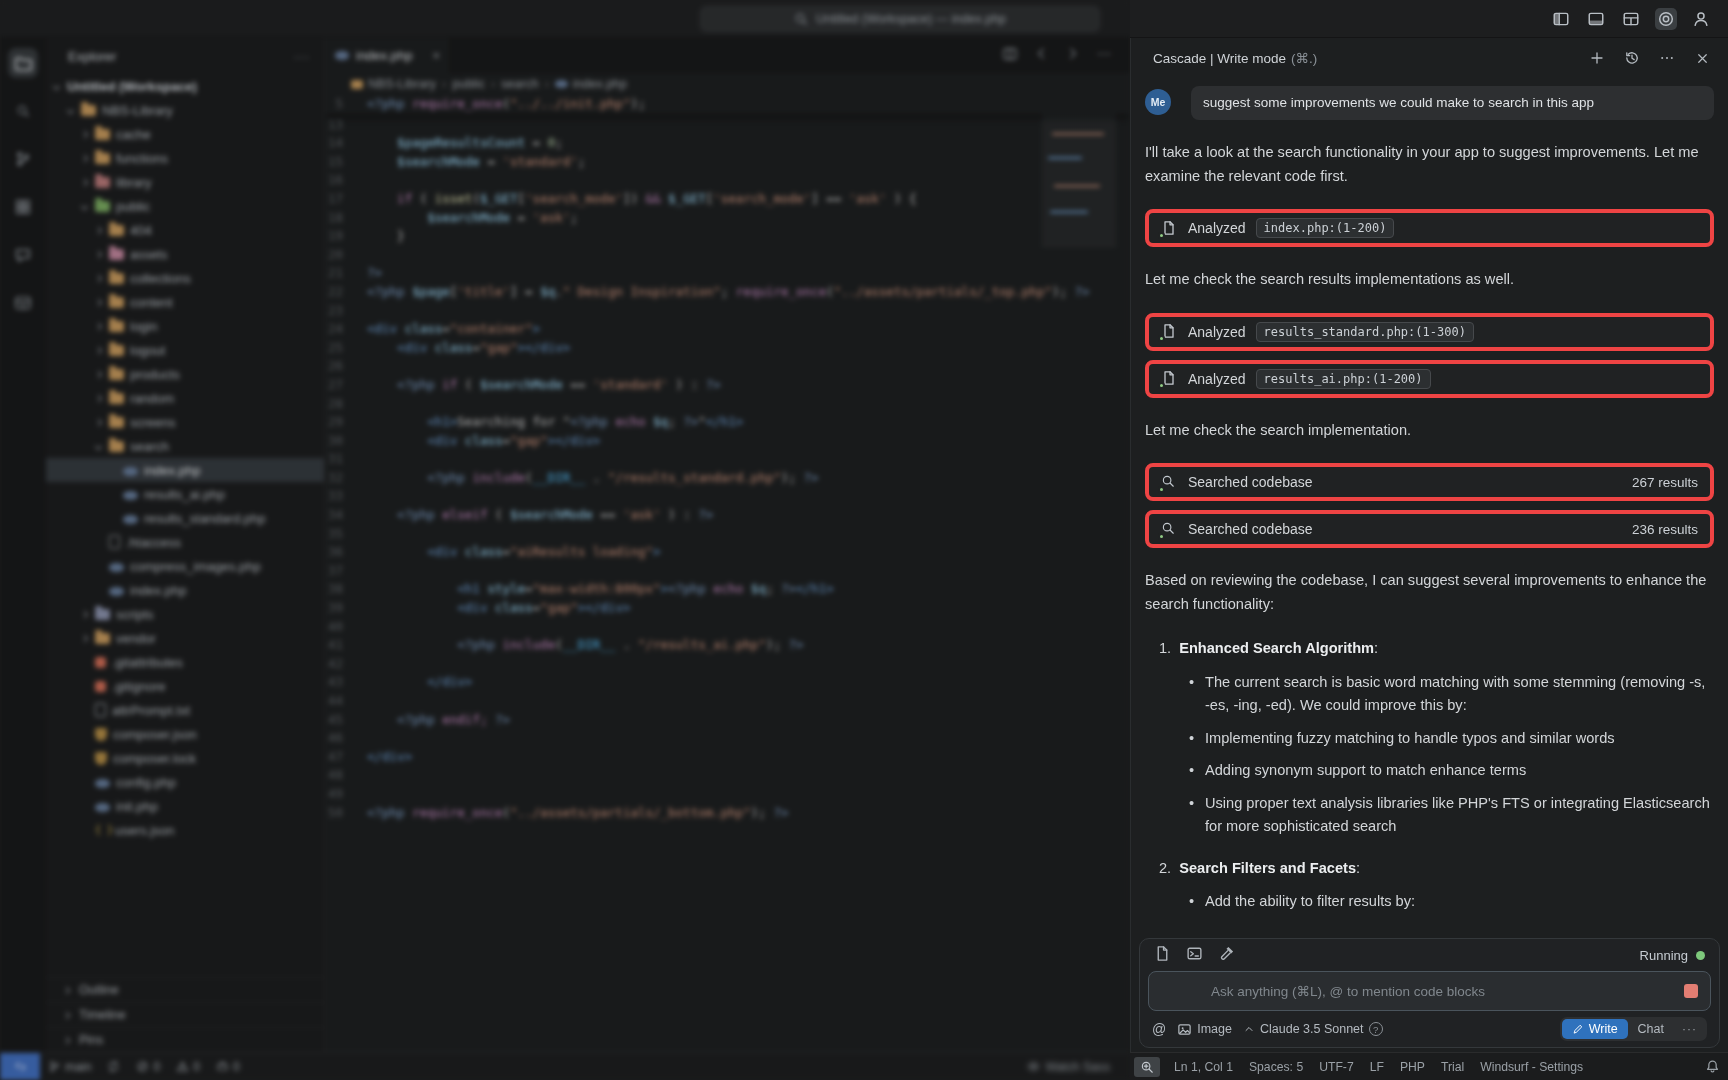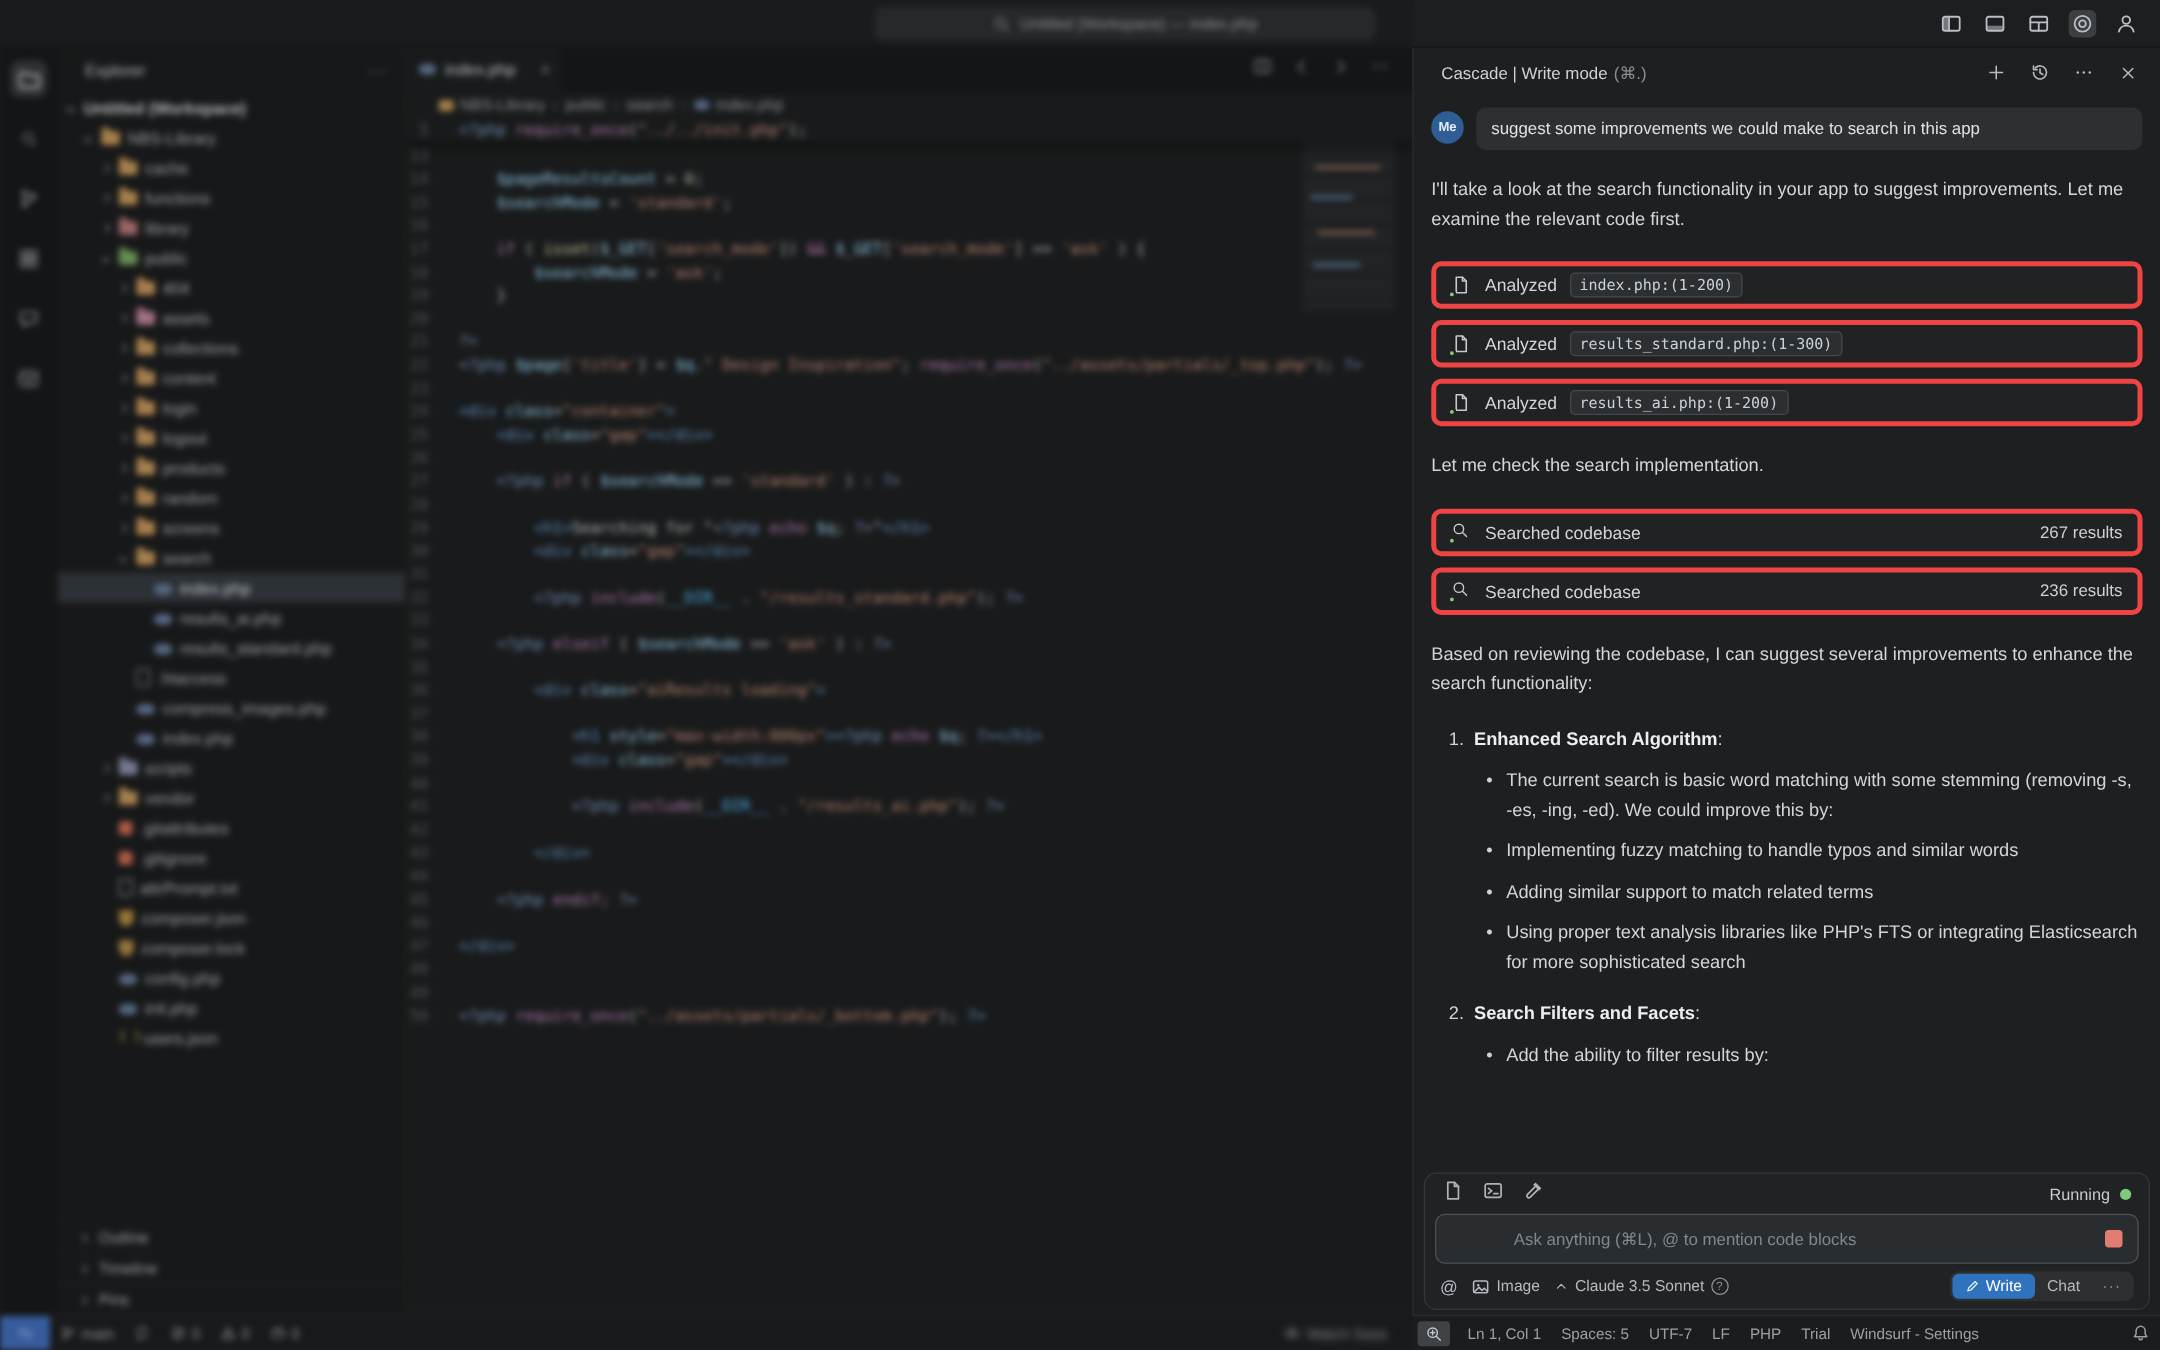--- a/index.html
+++ b/index.html
@@ -84,21 +84,21 @@
            background:repeating-linear-gradient(180deg,rgba(200,205,210,.14) 0 2px,transparent 2px 5px);}
   .minimap .mk{position:absolute;height:2px;border-radius:1px;}
 
   
   .cascade{flex:1;background:#1d1f20;border-left:1px solid #2a2d2f;display:flex;flex-direction:column;min-height:0;}
   .cs-header{height:40px;flex:none;display:flex;align-items:center;padding:0 16px 0 22px;font-size:13.5px;color:#cfd3d7;}
   .cs-header .shortcut{color:#8a9096;margin-left:5px;}
   .cs-hicons{margin-left:auto;display:flex;align-items:center;gap:15px;color:#b4bac0;}
   .cs-hbtn{display:flex;align-items:center;justify-content:center;width:20px;height:20px;}
   .chat{flex:1;overflow:hidden;padding:0 14px;min-height:0;}
-  .user-row{display:flex;gap:10px;margin-top:8px;margin-bottom:18px;align-items:flex-start;}
+  .user-row{display:flex;gap:20px;margin-top:8px;margin-bottom:18px;align-items:flex-start;}
   .avatar{width:26px;height:26px;border-radius:50%;background:#2e5e93;color:#e3ecf5;font-size:10.5px;
           font-weight:bold;display:flex;align-items:center;justify-content:center;flex:none;margin-top:3px;}
   .bubble{flex:1;background:#2d2f31;border-radius:8px;padding:8px 12px;font-size:13.5px;color:#dfe2e5;line-height:18px;}
   .chat p{margin:21px 0;font-size:14.6px;line-height:23.5px;color:#d3d6d9;}
   .toolcard{height:38px;border:4px solid #ef4444;border-radius:8px;background:#202223;display:flex;
             align-items:center;gap:10px;padding:0 12px;margin:9px 0;font-size:14px;color:#d3d6d9;}
   .toolcard + .toolcard{margin-top:9px;}
   .tc-ico{position:relative;width:17px;height:17px;color:#c3c9cf;flex:none;}
   .tc-ico .dot{position:absolute;left:-3px;bottom:-2px;width:7px;height:7px;border-radius:50%;
                background:#8fca84;border:2px solid #202223;}
@@ -707,20 +707,21 @@
         <div id="chat-blocks">
             <p>I'll take a look at the search functionality in your app to suggest improvements. Let me examine the relevant code first.</p>
             <div class="toolcard">
        <span class="tc-ico"><svg width="16" height="16" viewBox="0 0 16 16" fill="none" stroke="currentColor" stroke-width="1.3" stroke-linecap="round" stroke-linejoin="round">
                   <path d="M4 1.8h5l3 3v9.4H4z"></path>
                   <path d="M9 1.8v3h3"></path>
                 </svg><span class="dot"></span></span>
        <span>Analyzed</span>
               <span class="chip">index.php:(1-200)</span>
             </div>
+            <p>Let me check the search results implementations as well.</p>
             <div class="toolcard">
        <span class="tc-ico"><svg width="16" height="16" viewBox="0 0 16 16" fill="none" stroke="currentColor" stroke-width="1.3" stroke-linecap="round" stroke-linejoin="round">
                   <path d="M4 1.8h5l3 3v9.4H4z"></path>
                   <path d="M9 1.8v3h3"></path>
                 </svg><span class="dot"></span></span>
        <span>Analyzed</span>
               <span class="chip">results_standard.php:(1-300)</span>
             </div>
             <div class="toolcard">
        <span class="tc-ico"><svg width="16" height="16" viewBox="0 0 16 16" fill="none" stroke="currentColor" stroke-width="1.3" stroke-linecap="round" stroke-linejoin="round">
@@ -748,21 +749,21 @@
               <span class="tc-right">236 results</span>
             </div>
             <p>Based on reviewing the codebase, I can suggest several improvements to enhance the search functionality:</p>
             <div class="oli">
        <span>1.</span>
        <span class="t"><strong>Enhanced Search Algorithm</strong>:</span>
             </div>
        <ul class="obullets">
               <li>The current search is basic word matching with some stemming (removing -s, -es, -ing, -ed). We could improve this by:</li>
               <li>Implementing fuzzy matching to handle typos and similar words</li>
-              <li>Adding similar support to match related terms</li>
+              <li>Adding synonym support to match enhance terms</li>
               <li>Using proper text analysis libraries like PHP's FTS or integrating Elasticsearch for more sophisticated search</li>
             </ul>
             <div class="oli">
        <span>2.</span>
        <span class="t"><strong>Search Filters and Facets</strong>:</span>
             </div>
        <ul class="obullets">
               <li>Add the ability to filter results by:</li>
             </ul>
           </div>

